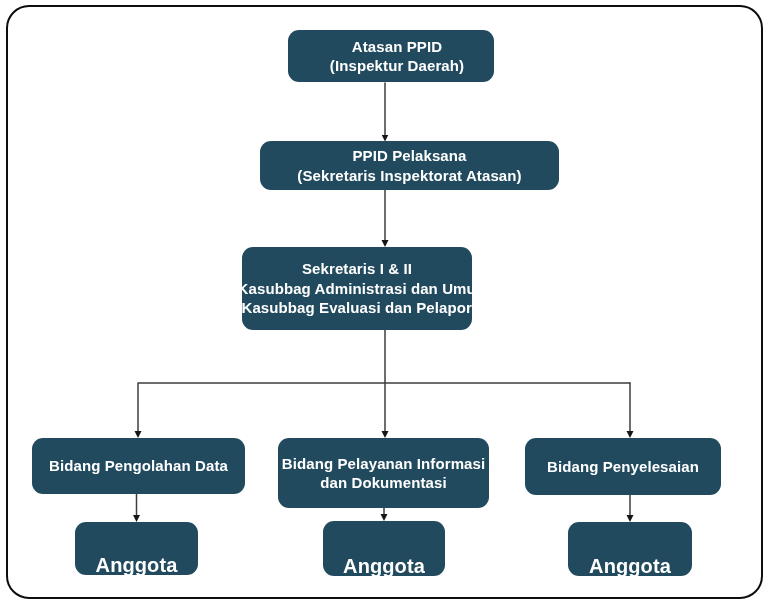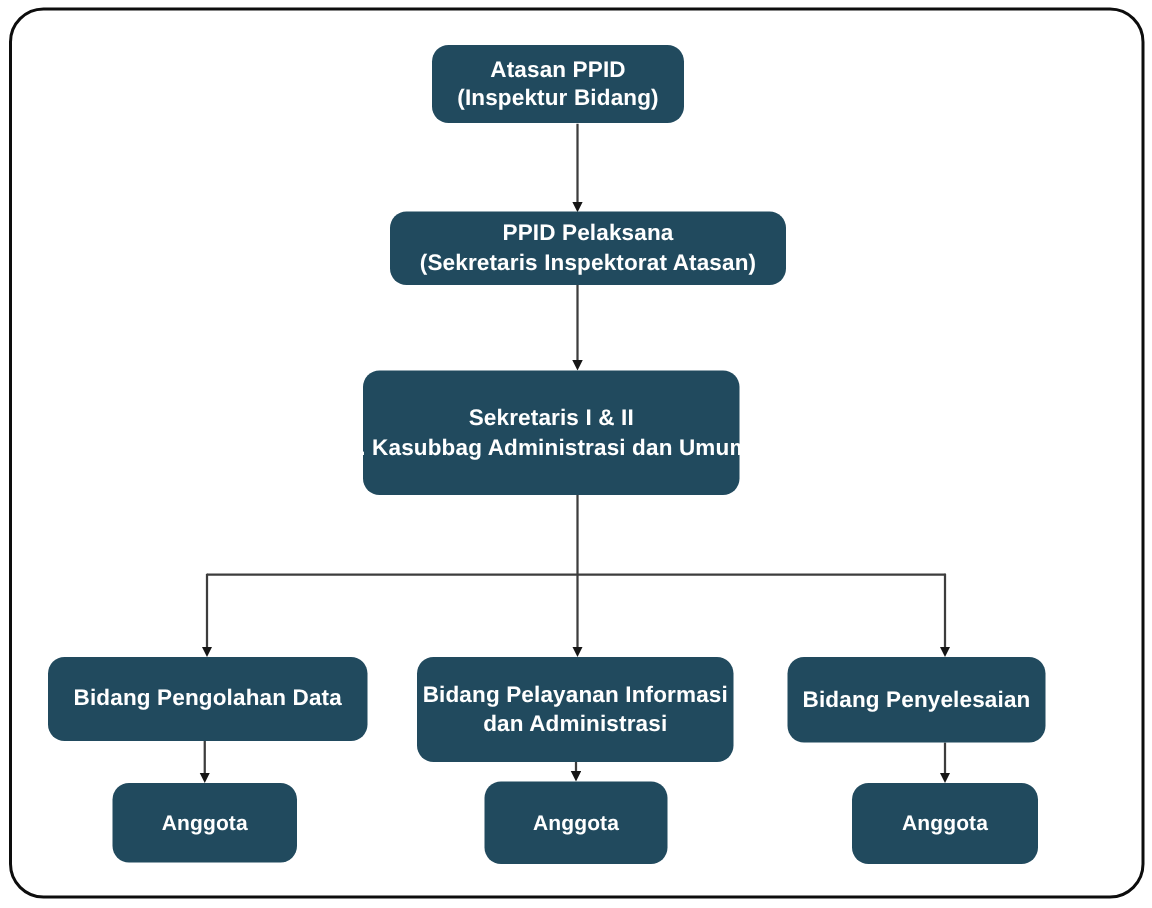--- a/index.html
+++ b/index.html
@@ -45,30 +45,30 @@
     flex-direction: column;
     align-items: center;
     justify-content: center;
     text-align: center;
     font-weight: bold;
     font-size: 15px;
     line-height: 19.5px;
     letter-spacing: 0.1px;
     white-space: nowrap;
   }
-  .node.anggota { font-size: 14px; }
+  .node.anggota { font-size: 20px; justify-content: flex-end; }
   .node .line { pointer-events: none; }
 
   
-  .n-atasan      { left: 288px; top: 30px;  width: 168px; height: 52px; }
-  .n-pelaksana   { left: 260px; top: 141px; width: 264px; height: 49px; }
-  .n-sekretaris  { left: 242px; top: 247px; width: 251px; height: 83px; }
+  .n-atasan      { left: 288px; top: 30px;  width: 194px; height: 52px; padding-left: 12px; }
+  .n-pelaksana   { left: 260px; top: 141px; width: 299px; height: 49px; }
+  .n-sekretaris  { left: 242px; top: 247px; width: 230px; height: 83px; }
   .n-bidang1     { left: 32px;  top: 438px; width: 213px; height: 56px; }
   .n-bidang2     { left: 278px; top: 438px; width: 211px; height: 70px; }
-  .n-bidang3     { left: 525px; top: 438px; width: 172px; height: 57px; }
+  .n-bidang3     { left: 525px; top: 438px; width: 196px; height: 57px; }
   .n-anggota1    { left: 75px;  top: 522px; width: 123px; height: 53px; }
   .n-anggota2    { left: 323px; top: 521px; width: 122px; height: 55px; }
   .n-anggota3    { left: 568px; top: 522px; width: 124px; height: 54px; }
 </style>
 </head>
 <body>
 
 <div class="canvas">
 
   <div class="frame"></div>
@@ -87,40 +87,41 @@
     <line x1="138" y1="382.5" x2="138" y2="431.5" marker-end="url(#arrow)"></line>
     <line x1="385" y1="383" x2="385" y2="431.5" marker-end="url(#arrow)"></line>
     <line x1="630" y1="382.5" x2="630" y2="431.5" marker-end="url(#arrow)"></line>
     <line x1="136.5" y1="494" x2="136.5" y2="515.5" marker-end="url(#arrow)"></line>
     <line x1="384" y1="495" x2="384" y2="514.5" marker-end="url(#arrow)"></line>
     <line x1="630" y1="495" x2="630" y2="515.5" marker-end="url(#arrow)"></line>
   </svg>
 
   <div class="node n-atasan">
     <div class="line">Atasan PPID</div>
-    <div class="line">(Inspektur Bidang)</div>
+    <div class="line">(Inspektur Daerah)</div>
   </div>
 
   <div class="node n-pelaksana">
     <div class="line">PPID Pelaksana</div>
     <div class="line">(Sekretaris Inspektorat Atasan)</div>
   </div>
 
   <div class="node n-sekretaris">
     <div class="line">Sekretaris I &amp; II</div>
     <div class="line">(I. Kasubbag Administrasi dan Umum)</div>
+    <div class="line">(II. Kasubbag Evaluasi dan Pelaporan)</div>
   </div>
 
   <div class="node n-bidang1">
     <div class="line">Bidang Pengolahan Data</div>
   </div>
 
   <div class="node n-bidang2">
     <div class="line">Bidang Pelayanan Informasi</div>
-    <div class="line">dan Administrasi</div>
+    <div class="line">dan Dokumentasi</div>
   </div>
 
   <div class="node n-bidang3">
     <div class="line">Bidang Penyelesaian</div>
   </div>
 
   <div class="node anggota n-anggota1">
     <div class="line">Anggota</div>
   </div>
 

